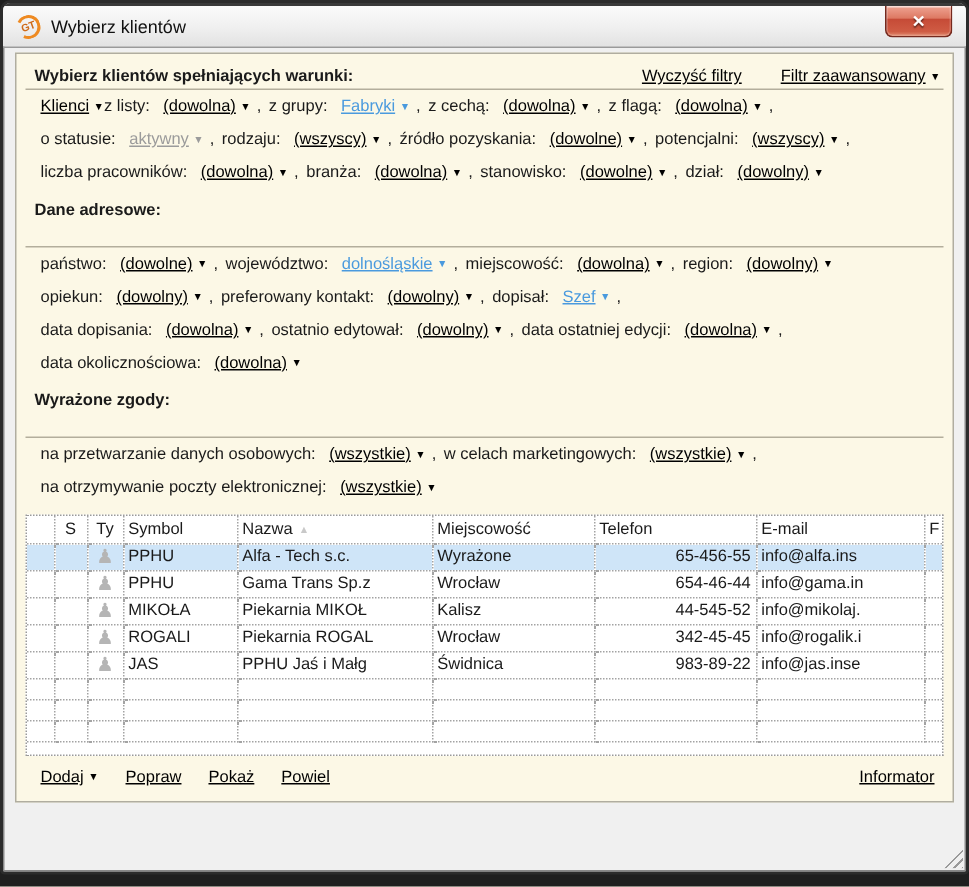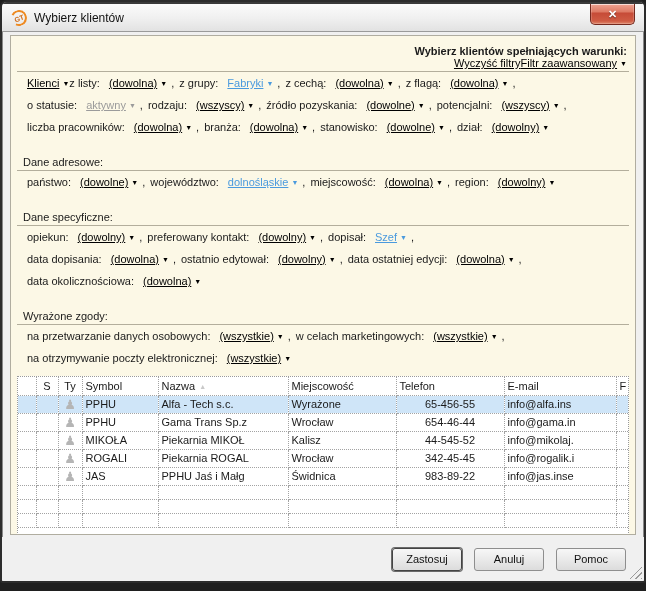--- a/index.html
+++ b/index.html
@@ -57,38 +57,37 @@
     position: absolute; left: 8px; right: 8px; top: 33px; bottom: 46px;
     background: #fcf8e6;
     border: 1px solid #b0ada0;
     padding: 5px 6px 4px 6px;
     overflow: hidden;
   }
   .panel-header {
     display: flex; justify-content: space-between; align-items: flex-end;
     border-bottom: 1px solid #b3ae9c;
     padding: 4px 2px 2px 6px;
-    flex-direction: column;
   }
   .panel-header .ph-title { font-weight: bold; }
-  .ph-links { display: flex; gap: 0; justify-content: space-between; }
+  .ph-links { display: flex; gap: 26px; justify-content: space-between; }
   .blk-link { color: #000; text-decoration: underline; cursor: pointer; white-space: nowrap; }
   .arrow { font-size: 7px; margin-left: 3px; vertical-align: 1px; display: inline-block; }
   
   .filter-row { padding: 4px 2px 3px 10px; line-height: 14px; white-space: nowrap; }
   .flabel { margin-right: 9px; }
   .fvalue { text-decoration: underline; cursor: pointer; color: #000; }
   .fvalue.blue { color: #4a9ade; }
   .fvalue.gray { color: #9b9b9b; }
   .comma { margin: 0 5px 0 4px; }
   .section-title {
     border-bottom: 1px solid #b3ae9c;
-    padding: 6px 2px 2px 6px;
-    margin-top: 12px;
-    font-weight: normal;
+    padding: 6px 2px 18px 6px;
+    margin-top: 2px;
+    font-weight: bold;
   }
   
   .table-wrap {
     margin: 7px 0 0 0;
     height: 161px;
     border: 1px dotted #9a9a9a;
     background: #fff;
     overflow: hidden;
   }
   table { border-collapse: collapse; table-layout: fixed; width: 619px; }
@@ -96,21 +95,21 @@
     border-right: 1px dotted #a3a3a3;
     border-bottom: 1px dotted #a3a3a3;
     padding: 1px 3px;
     overflow: hidden; white-space: nowrap;
     height: 18px;
     font-weight: normal;
   }
   th { text-align: left; background: #fff; }
   td { text-align: left; }
   td:nth-child(-n+3), th:nth-child(-n+3) { text-align: center; padding: 1px 0; }
-  td:nth-child(7) { text-align: center; }
+  td:nth-child(7) { text-align: right; }
   col:nth-child(1){width:18px} col:nth-child(2){width:22px} col:nth-child(3){width:24px}
   col:nth-child(4){width:76px} col:nth-child(5){width:130px} col:nth-child(6){width:108px}
   col:nth-child(7){width:108px} col:nth-child(8){width:112px} col:nth-child(9){width:21px}
   tr.selected td { background: #cfe5f8; }
   tr.empty td { height: 14px; }
   .pawn { color: #b5b5b5; font-size: 13px; line-height: 13px; font-family: "DejaVu Sans", sans-serif; }
   .sort { color: #c9c9c9; font-size: 7px; margin-left: 4px; vertical-align: 1px; }
   
   .footer-links {
     display: flex; justify-content: space-between;
@@ -162,21 +161,20 @@
         <span class="blk-link"><span>Filtr zaawansowany</span><span class="arrow">▼</span></span>
       </span>
     </div>
 
     <div>
         <div class="filter-row"><span class="fvalue default">Klienci<span class="arrow">▼</span></span><span class="flabel">z listy:</span><span class="fvalue default">(dowolna)<span class="arrow">▼</span></span><span class="comma">,</span><span class="flabel">z grupy:</span><span class="fvalue blue">Fabryki<span class="arrow">▼</span></span><span class="comma">,</span><span class="flabel">z cechą:</span><span class="fvalue default">(dowolna)<span class="arrow">▼</span></span><span class="comma">,</span><span class="flabel">z flagą:</span><span class="fvalue default">(dowolna)<span class="arrow">▼</span></span><span class="comma">,</span></div>
         <div class="filter-row"><span class="flabel">o statusie:</span><span class="fvalue gray">aktywny<span class="arrow">▼</span></span><span class="comma">,</span><span class="flabel">rodzaju:</span><span class="fvalue default">(wszyscy)<span class="arrow">▼</span></span><span class="comma">,</span><span class="flabel">źródło pozyskania:</span><span class="fvalue default">(dowolne)<span class="arrow">▼</span></span><span class="comma">,</span><span class="flabel">potencjalni:</span><span class="fvalue default">(wszyscy)<span class="arrow">▼</span></span><span class="comma">,</span></div>
         <div class="filter-row"><span class="flabel">liczba pracowników:</span><span class="fvalue default">(dowolna)<span class="arrow">▼</span></span><span class="comma">,</span><span class="flabel">branża:</span><span class="fvalue default">(dowolna)<span class="arrow">▼</span></span><span class="comma">,</span><span class="flabel">stanowisko:</span><span class="fvalue default">(dowolne)<span class="arrow">▼</span></span><span class="comma">,</span><span class="flabel">dział:</span><span class="fvalue default">(dowolny)<span class="arrow">▼</span></span></div>
         <div class="section-title">Dane adresowe:</div>
         <div class="filter-row"><span class="flabel">państwo:</span><span class="fvalue default">(dowolne)<span class="arrow">▼</span></span><span class="comma">,</span><span class="flabel">województwo:</span><span class="fvalue blue">dolnośląskie<span class="arrow">▼</span></span><span class="comma">,</span><span class="flabel">miejscowość:</span><span class="fvalue default">(dowolna)<span class="arrow">▼</span></span><span class="comma">,</span><span class="flabel">region:</span><span class="fvalue default">(dowolny)<span class="arrow">▼</span></span></div>
-        <div class="section-title">Dane specyficzne:</div>
         <div class="filter-row"><span class="flabel">opiekun:</span><span class="fvalue default">(dowolny)<span class="arrow">▼</span></span><span class="comma">,</span><span class="flabel">preferowany kontakt:</span><span class="fvalue default">(dowolny)<span class="arrow">▼</span></span><span class="comma">,</span><span class="flabel">dopisał:</span><span class="fvalue blue">Szef<span class="arrow">▼</span></span><span class="comma">,</span></div>
         <div class="filter-row"><span class="flabel">data dopisania:</span><span class="fvalue default">(dowolna)<span class="arrow">▼</span></span><span class="comma">,</span><span class="flabel">ostatnio edytował:</span><span class="fvalue default">(dowolny)<span class="arrow">▼</span></span><span class="comma">,</span><span class="flabel">data ostatniej edycji:</span><span class="fvalue default">(dowolna)<span class="arrow">▼</span></span><span class="comma">,</span></div>
         <div class="filter-row"><span class="flabel">data okolicznościowa:</span><span class="fvalue default">(dowolna)<span class="arrow">▼</span></span></div>
         <div class="section-title">Wyrażone zgody:</div>
         <div class="filter-row"><span class="flabel">na przetwarzanie danych osobowych:</span><span class="fvalue default">(wszystkie)<span class="arrow">▼</span></span><span class="comma">,</span><span class="flabel">w celach marketingowych:</span><span class="fvalue default">(wszystkie)<span class="arrow">▼</span></span><span class="comma">,</span></div>
         <div class="filter-row"><span class="flabel">na otrzymywanie poczty elektronicznej:</span><span class="fvalue default">(wszystkie)<span class="arrow">▼</span></span></div>
       </div>
 
     <div class="table-wrap">
       <table>
@@ -302,20 +300,15 @@
           <span class="blk-link">Dodaj<span class="arrow">▼</span></span>
           <span class="blk-link">Popraw</span>
           <span class="blk-link">Pokaż</span>
           <span class="blk-link">Powiel</span>
         </span>
       <span class="blk-link">Informator</span>
     </div>
 
   </div>
 
-  <div class="buttonbar">
-      <button class="btn default">Zastosuj</button>
-      <button class="btn">Anuluj</button>
-      <button class="btn">Pomoc</button>
-    </div>
   <div class="grip"></div>
 
 </div>
 
 </body></html>

